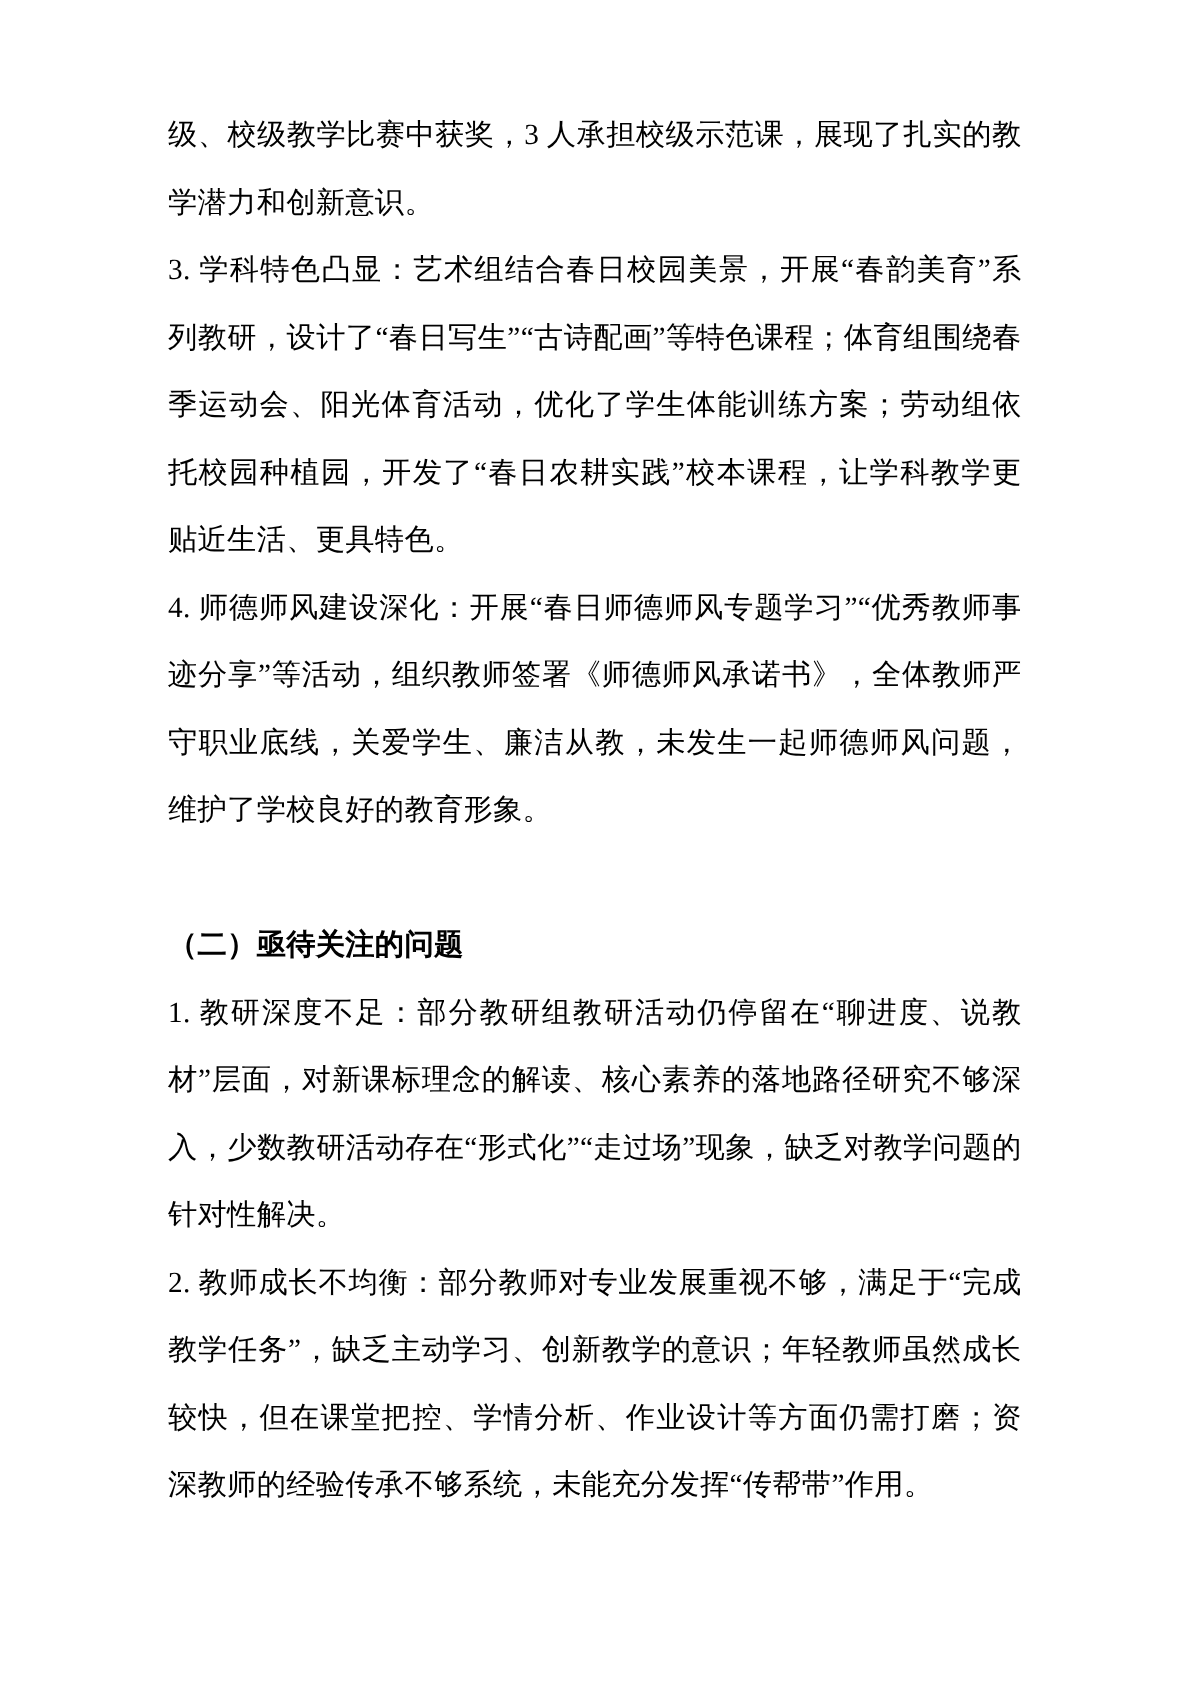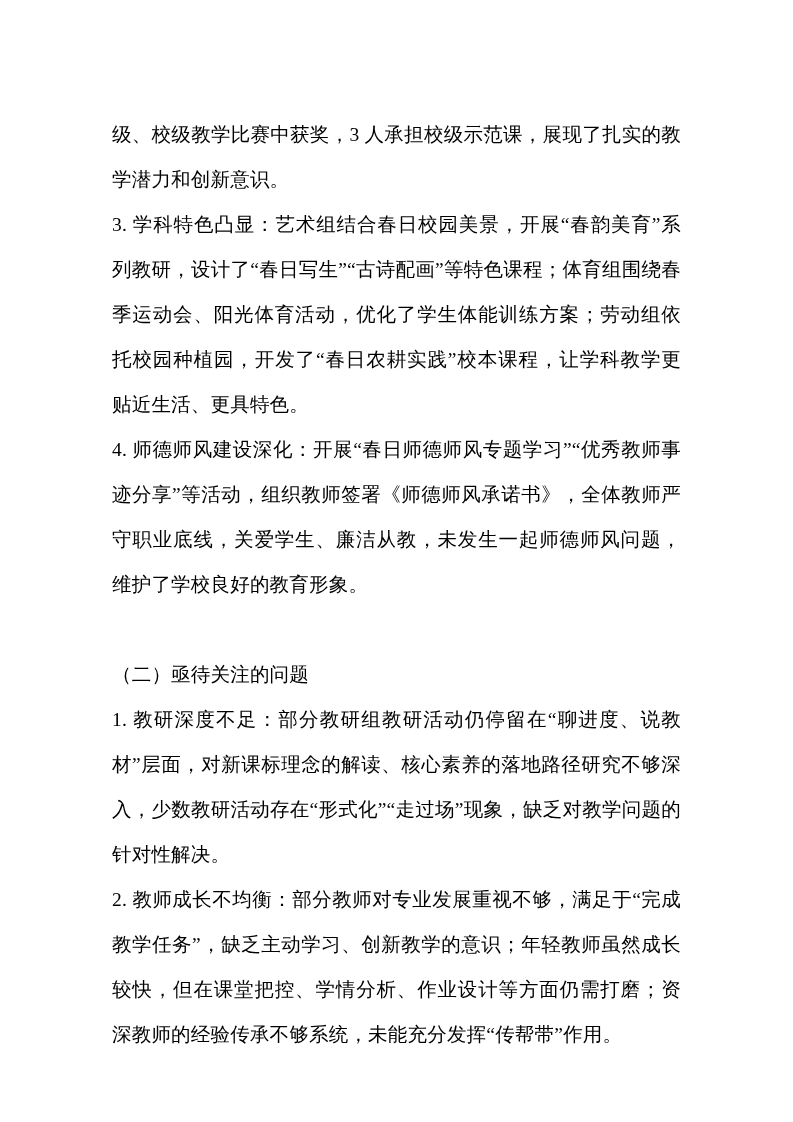--- a/index.html
+++ b/index.html
@@ -12,21 +12,21 @@
     height: 1122px;
     font-family: "Liberation Serif", "DejaVu Serif", serif;
     color: #000000;
     overflow: hidden;
   }
   .page {
     position: relative;
     width: 793px;
     height: 1122px;
     box-sizing: border-box;
-    padding: 112px 112px 70px 112px;
+    padding: 68px 112px 70px 112px;
     background: #ffffff;
   }
   .doc-body {
     font-size: 19.5px;
     line-height: 45px;
     letter-spacing: 0.2px;
     text-align: justify;
     text-justify: inter-ideograph;
   }
   .para {
@@ -37,21 +37,21 @@
   .para.cont {
     
   }
   .spacer {
     height: 45px;
   }
   .heading {
     margin: 0;
     font-size: 19.5px;
     line-height: 45px;
-    font-weight: normal;
+    font-weight: bold;
   }
 </style>
 </head>
 <body>
 
 <div class="page">
   <div class="doc-body">
 
     <p class="para cont">级、校级教学比赛中获奖，3 人承担校级示范课，展现了扎实的教学潜力和创新意识。</p>
 

